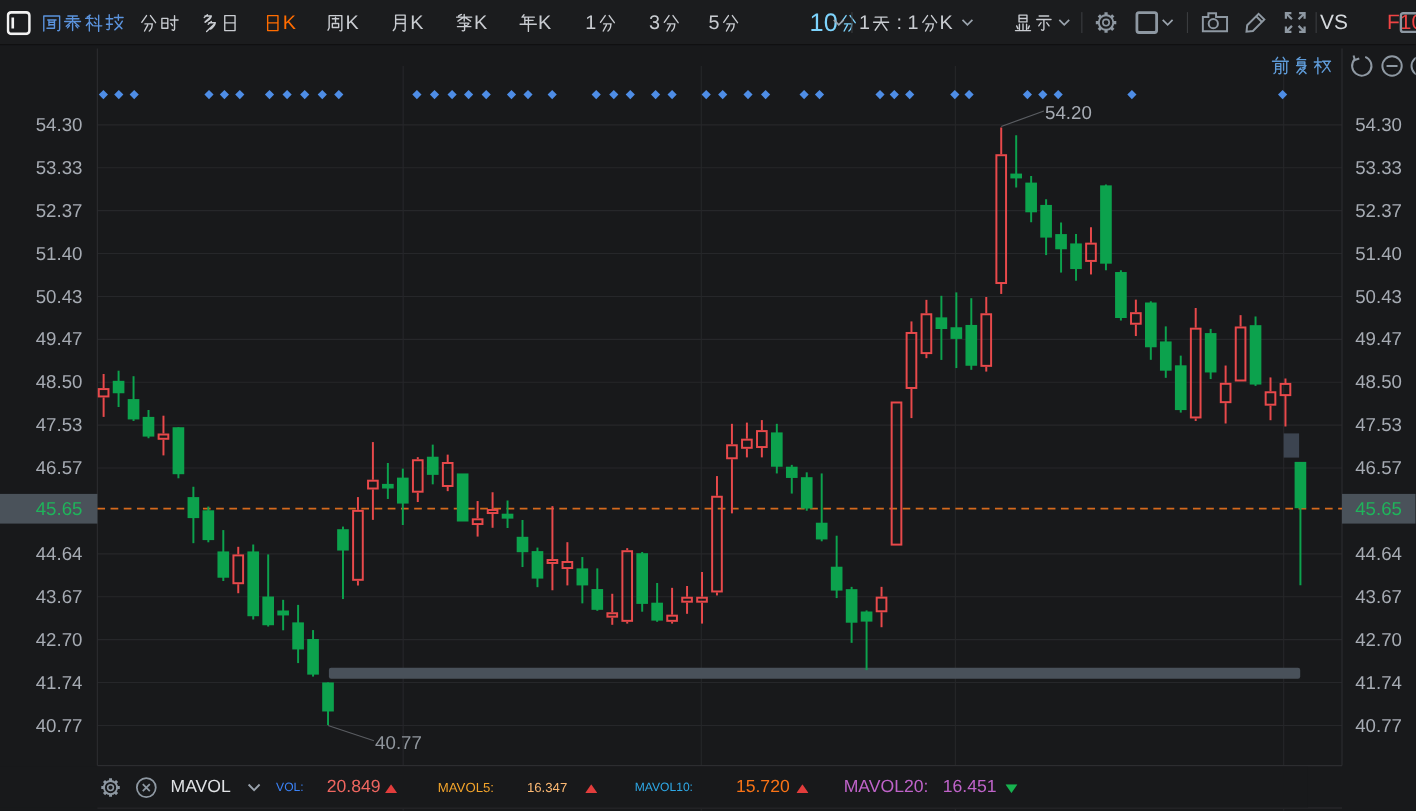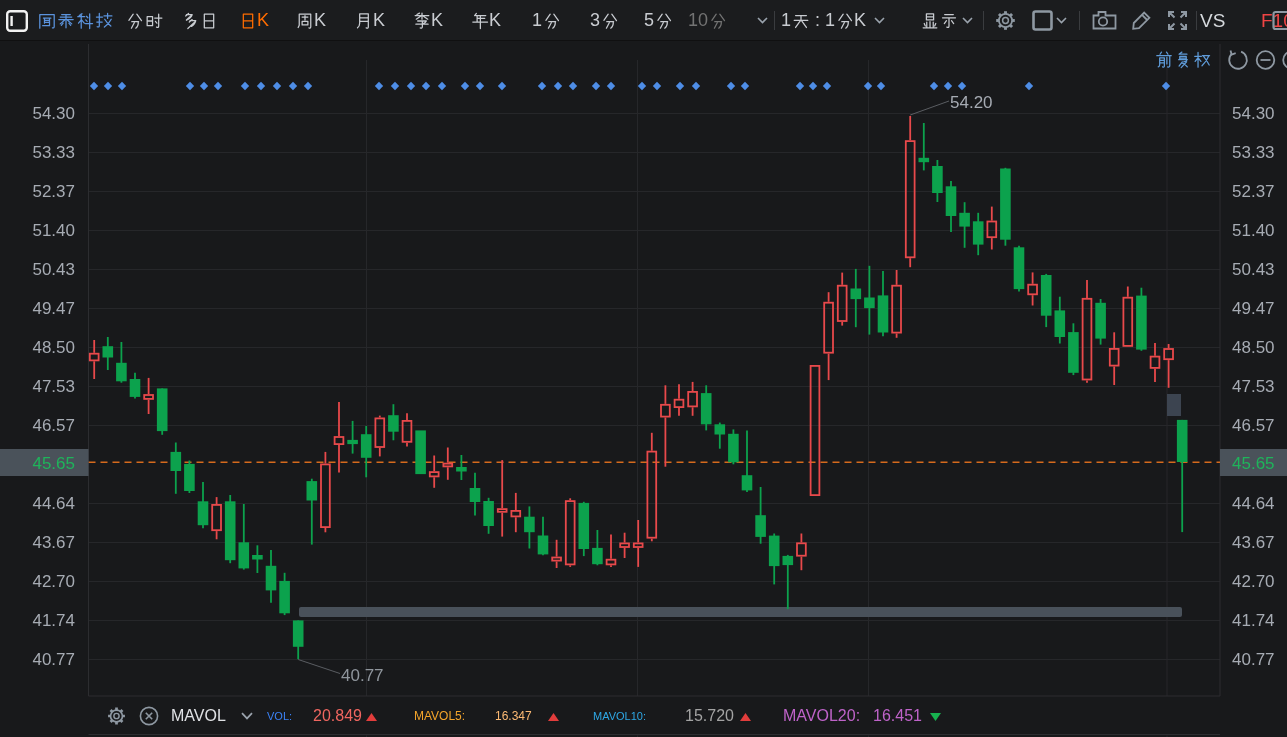--- a/index.html
+++ b/index.html
@@ -4,21 +4,21 @@
 html,body { width:1287px; height:737px; background:#18191b; overflow:hidden;
   font-family:"Liberation Sans", sans-serif; }
 #toolbar { position:absolute; left:0; top:0; width:1287px; height:41px;
   background:#1b1c1e; border-bottom:1px solid #101011; }
 .ti { position:absolute; top:0; height:41px; display:flex; align-items:center; }
 .ti .lat { letter-spacing:0; }
 .cj { display:inline-block; margin:0 0.5px; }
 .ic { position:absolute; top:17px; line-height:0; }
 .sep { position:absolute; top:11px; width:1px; height:19px; background:#3a3c3f; }
 .tic { position:absolute; top:10px; }
-#legend { position:absolute; left:16px; top:697px; width:1189px; height:37px; background:#18191b; }
+#legend { position:absolute; left:0; top:697px; width:1189px; height:37px; background:#18191b; }
 .ax { font-family:"Liberation Sans",sans-serif; font-size:17px; fill:#a6abb3; }
 </style></head>
 <body>
 <svg width="0" height="0" style="position:absolute">
     <defs>
       <g id="g-wen" fill="none" stroke="currentColor" stroke-width="7" stroke-linecap="round" stroke-linejoin="round">
         <path d="M10 14 V90 M10 14 H90 V80 Q90 90 80 88 M30 34 H72 M36 34 V62 M64 34 V76 M36 46 H64 M36 58 H64 M26 76 H64"></path>
       </g>
       <g id="g-tai" fill="none" stroke="currentColor" stroke-width="7" stroke-linecap="round" stroke-linejoin="round">
         <path d="M26 14 H74 M18 28 H82 M10 42 H90 M50 14 V42 M46 42 L18 66 M54 42 L82 66 M50 50 V88 M34 62 L24 74 M66 62 L76 74"></path>
@@ -454,21 +454,21 @@
       <svg class="cj" width="18" height="18" viewBox="0 0 100 100">
         <use href="#g-fen"></use>
       </svg>
     </div>
     <div class="ti " style="left:644px;color:#c9ccd1;font-size:18px">
       <span class="lat">5</span>
       <svg class="cj" width="18" height="18" viewBox="0 0 100 100">
         <use href="#g-fen"></use>
       </svg>
     </div>
-    <div class="ti " style="left:688px;color:#737373;font-size:18px">
+    <div class="ti " style="left:736px;color:#7dd3fc;font-size:23px">
       <span class="lat">10</span>
       <svg class="cj" width="18" height="18" viewBox="0 0 100 100">
         <use href="#g-fen"></use>
       </svg>
     </div>
     <div class="ic" style="left:757px"><svg width="11" height="7" viewBox="0 0 11 7" fill="none">
         <path d="M1 1 L5.5 5.5 L10 1" stroke="#9aa3ad" stroke-width="1.6"></path>
       </svg></div>
     <div class="sep" style="left:774px"></div>
     <div class="ti " style="left:781px;color:#c9ccd1;font-size:18px">
@@ -578,21 +578,21 @@
     <span style="position:absolute;left:297px;top:50%;transform:translateY(-50%);color:#ef6660;font-size:16px;white-space:pre">20.849</span>
     <span style="position:absolute;left:350px;top:50%;transform:translateY(calc(-50% + 1px));line-height:0"><svg width="11" height="8" viewBox="0 0 11 8">
         <path d="M5.5 0 L11 8 H0 Z" fill="#e23d3c"></path>
       </svg></span>
     <span style="position:absolute;left:398px;top:50%;transform:translateY(-50%);color:#f3a42b;font-size:12px;white-space:pre">MAVOL5:</span>
     <span style="position:absolute;left:479px;top:50%;transform:translateY(-50%);color:#fdba74;font-size:12px;white-space:pre">16.347</span>
     <span style="position:absolute;left:532px;top:50%;transform:translateY(calc(-50% + 1px));line-height:0"><svg width="11" height="8" viewBox="0 0 11 8">
         <path d="M5.5 0 L11 8 H0 Z" fill="#e23d3c"></path>
       </svg></span>
     <span style="position:absolute;left:577px;top:50%;transform:translateY(-50%);color:#2ea8e6;font-size:11px;white-space:pre">MAVOL10:</span>
-    <span style="position:absolute;left:669px;top:50%;transform:translateY(-50%);color:#a3a3a3;font-size:16px;white-space:pre">15.720</span>
+    <span style="position:absolute;left:669px;top:50%;transform:translateY(-50%);color:#f97316;font-size:16px;white-space:pre">15.720</span>
     <span style="position:absolute;left:724px;top:50%;transform:translateY(calc(-50% + 1px));line-height:0"><svg width="11" height="8" viewBox="0 0 11 8">
         <path d="M5.5 0 L11 8 H0 Z" fill="#e23d3c"></path>
       </svg></span>
     <span style="position:absolute;left:767px;top:50%;transform:translateY(-50%);color:#bf63c9;font-size:16px;white-space:pre">MAVOL20:</span>
     <span style="position:absolute;left:857px;top:50%;transform:translateY(-50%);color:#bf63c9;font-size:16px;white-space:pre">16.451</span>
     <span style="position:absolute;left:914px;top:50%;transform:translateY(calc(-50% + 1px));line-height:0"><svg width="11" height="8" viewBox="0 0 11 8">
         <path d="M5.5 8 L0 0 H11 Z" fill="#17b24f"></path>
       </svg></span>
   </div>
 

